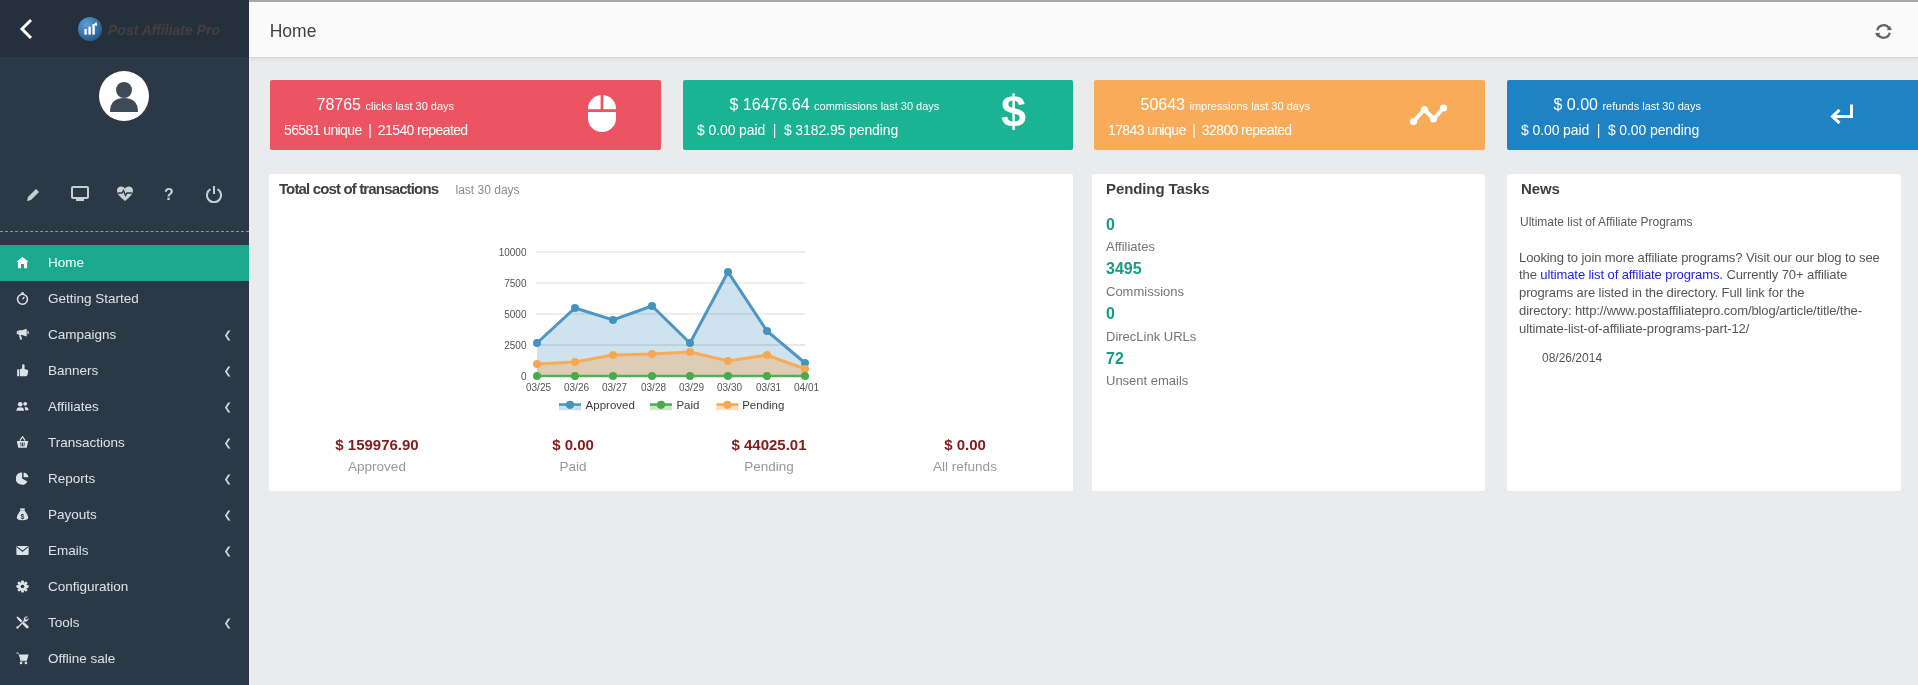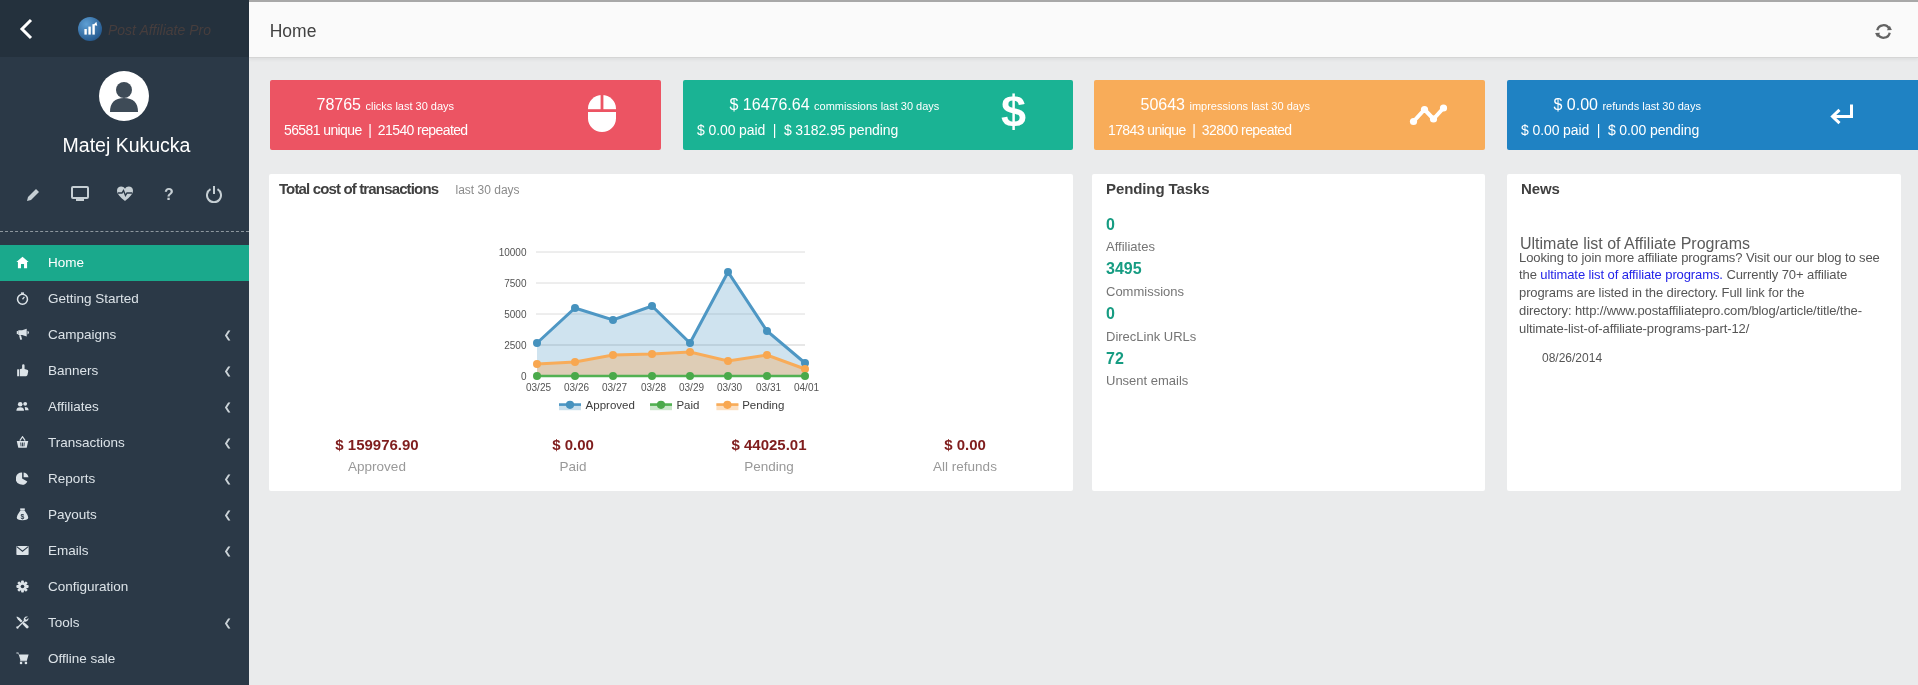--- a/index.html
+++ b/index.html
@@ -5,21 +5,21 @@
 * { margin:0; padding:0; box-sizing:border-box; }
 html,body { width:1918px; height:685px; overflow:hidden; }
 body { font-family:"Liberation Sans", sans-serif; background:#eaebec; position:relative; }
 
 
 .sidebar { position:absolute; left:0; top:0; width:249px; height:685px; background:#2b3947; }
 .side-head { position:absolute; left:0; top:0; width:249px; height:57px; background:#24313d; }
 .back { position:absolute; left:18px; top:18px; }
 .logo-circle { position:absolute; left:78px; top:17px; width:24px; height:24px; border-radius:50%;
   background:radial-gradient(circle at 35% 30%, #5e9fd4, #2a6096 70%, #1c4a78); }
-.logo-text { position:absolute; left:108px; top:22px; font-size:14px; font-weight:normal; font-style:italic;
+.logo-text { position:absolute; left:108px; top:22px; font-size:14px; font-weight:bold; font-style:italic;
   color:rgba(130,82,62,0.36); white-space:nowrap; }
 .avatar { position:absolute; left:99px; top:71px; width:50px; height:50px; border-radius:50%; background:#fff; }
 .uname { position:absolute; left:2px; top:133.5px; width:249px; text-align:center; color:#fff; font-size:19.5px; }
 .icon-row { position:absolute; left:0; top:186px; width:249px; height:22px; }
 .icon-row svg { position:absolute; top:0; }
 .dash-sep { position:absolute; left:0px; top:231px; width:249px; border-top:1px dashed #8d979e; }
 
 ul.menu { position:absolute; left:0; top:245px; width:249px; list-style:none; }
 ul.menu li { position:relative; height:36px; line-height:36px; color:#dce3e8; font-size:13.5px; }
 ul.menu li .mi { position:absolute; left:16px; top:11px; width:13px; height:13px; }
@@ -58,21 +58,21 @@
 .totals { position:absolute; left:0; top:262px; width:804px; }
 .totals .col { position:absolute; top:0; width:196px; text-align:center; }
 .totals .val { font-size:15px; font-weight:bold; color:#7f1d1d; line-height:17.2px; }
 .totals .lab { font-size:13.5px; color:#999; margin-top:5.6px; }
 
 .tasks-card .num { font-size:16px; font-weight:bold; color:#169c82; }
 .tasks-card .lab { font-size:13px; color:#757575; }
 .tbody { position:absolute; left:14px; top:39.6px; }
 .tbody div { height:22.4px; line-height:22.4px; }
 
-.news-card .nh { position:absolute; left:13px; top:40.7px; font-size:16px; color:#5b5b5b;margin-top:20px; }
+.news-card .nh { position:absolute; left:13px; top:40.7px; font-size:12px; color:#5b5b5b; }
 .news-card .np { position:absolute; left:12px; top:74.6px; width:390px; font-size:13px; letter-spacing:-0.1px; line-height:17.8px; color:#555; white-space:nowrap; }
 .news-card .np .lnk { color:#2323e8; }
 .news-card .nd { position:absolute; left:12px; top:176.7px; font-size:12px; color:#555;margin-left:23px; }
 </style>
 </head>
 <body>
 
 <div class="sidebar">
   <div class="side-head">
     <svg class="back" width="18" height="22" viewBox="0 0 18 22">
@@ -87,21 +87,20 @@
       </svg>
     </div>
     <div class="logo-text">Post Affiliate Pro</div>
   </div>
   <div class="avatar">
     <svg width="50" height="50" viewBox="0 0 50 50">
       <circle cx="25" cy="19" r="8" fill="#3e4b57"></circle>
       <path d="M11 41 Q11 27 25 27 Q39 27 39 41 Z" fill="#3e4b57"></path>
     </svg>
   </div>
-  <div class="uname">Matej Kukucka</div>
   <div class="icon-row">
     <svg style="left:26px" width="16" height="16" viewBox="0 0 16 16">
         <path d="M2 11 L10 3 L13 6 L5 14 L1 15 Z" fill="#c6cfd4"></path>
       </svg>
     <svg style="left:71px" width="18" height="16" viewBox="0 0 18 16">
         <rect x="1" y="1" width="16" height="11" rx="1" fill="none" stroke="#c6cfd4" stroke-width="2"></rect>
         <rect x="5" y="13" width="8" height="2" fill="#c6cfd4"></rect>
       </svg>
     <svg style="left:116px" width="18" height="16" viewBox="0 0 18 16">
         <path d="M9 15 C4 11 1 8 1 4.5 C1 2 3 0.5 5.2 0.5 C6.8 0.5 8.2 1.4 9 2.8 C9.8 1.4 11.2 0.5 12.8 0.5 C15 0.5 17 2 17 4.5 C17 8 14 11 9 15 Z" fill="#c6cfd4"></path>

